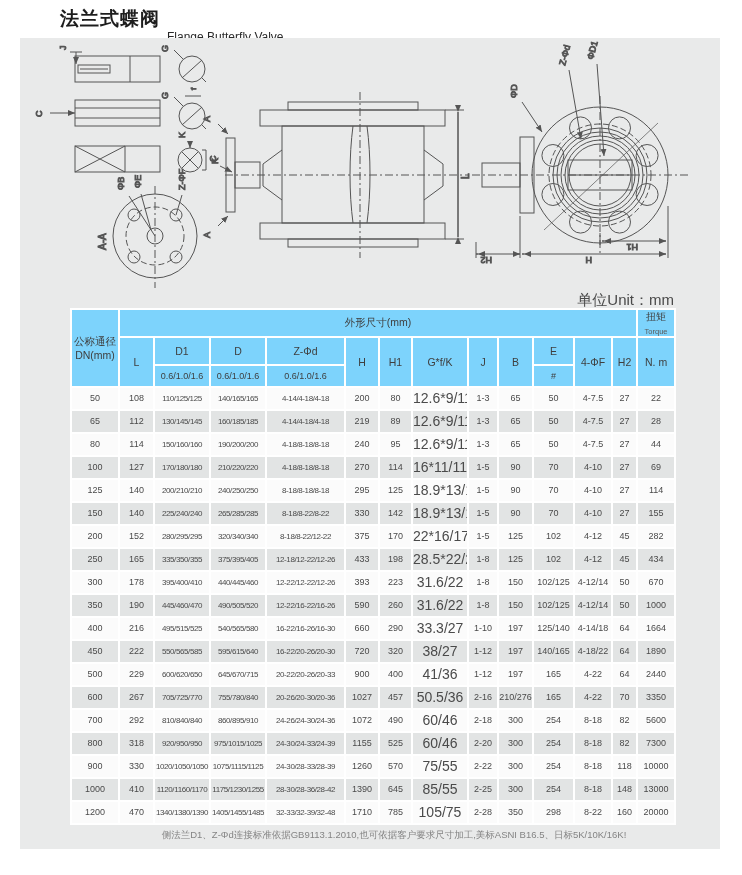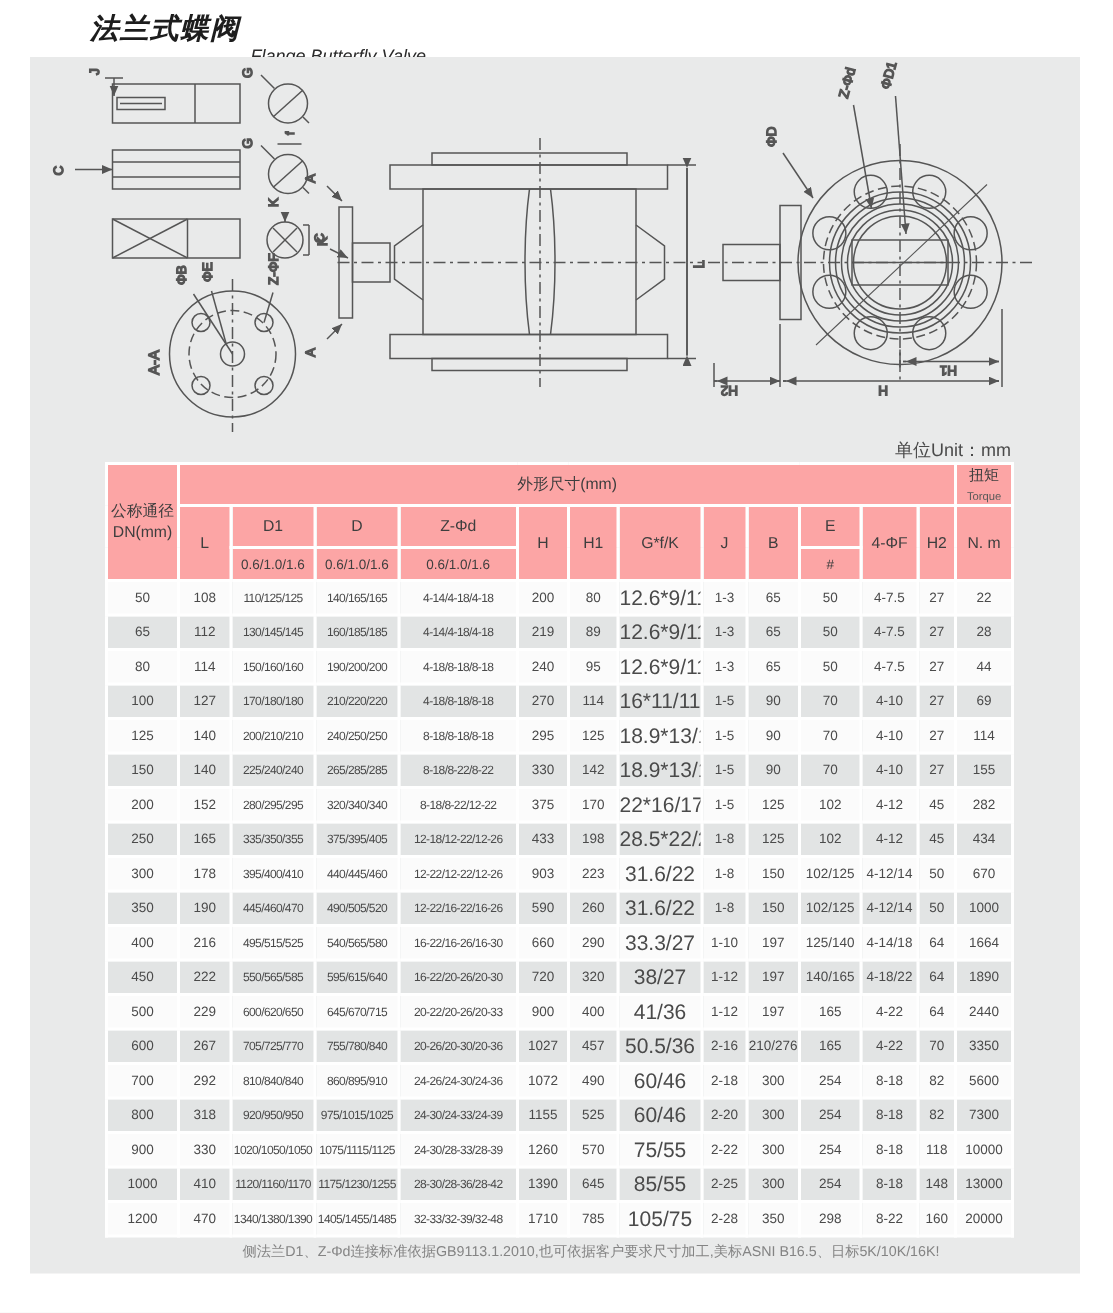--- a/index.html
+++ b/index.html
@@ -1,26 +1,26 @@
 <!DOCTYPE html>
 <html><head>
 <meta charset="utf-8">
 <style>
   html,body{margin:0;padding:0;background:#ffffff;}
   body{width:742px;height:875px;overflow:hidden;font-family:"Liberation Sans","DejaVu Sans",sans-serif;position:relative;}
-  .title-bar{height:38px;display:flex;align-items:center;padding-left:60px;background:#ffffff;font-style:italic;}
+  .title-bar{height:38px;display:flex;align-items:center;padding-left:60px;background:#ffffff;}
   .title-zh{font-size:19px;font-weight:bold;color:#1d1d1d;letter-spacing:1px;}
   .title-en{font-size:12px;color:#2a2a2a;margin-left:7px;margin-top:36px;}
   .panel{position:absolute;left:20px;top:38px;width:700px;background:#e9eaea;padding-bottom:8px;}
   .drawings{width:700px;height:256px;display:block;}
   svg text{font-family:"Liberation Sans","DejaVu Sans",sans-serif;fill:#3c3c3c;}
-  .unit-note{width:604px;margin-left:50px;text-align:right;font-size:12px;color:#4a4a4a;height:14px;line-height:12px;}
+  .unit-note{width:604px;margin-left:50px;text-align:right;font-size:15px;color:#4a4a4a;height:14px;line-height:12px;}
   table.spec{border-collapse:collapse;table-layout:fixed;width:604px;margin-left:50px;}
   table.spec th,table.spec td{border:2px solid #ffffff;text-align:center;vertical-align:middle;overflow:hidden;white-space:nowrap;padding:0;}
-  table.spec thead th{background:#fca5a5;font-weight:normal;color:#3e3e3e;font-size:10.5px;text-align:center;}
+  table.spec thead th{background:#7dd3fc;font-weight:normal;color:#3e3e3e;font-size:10.5px;text-align:center;}
   table.spec thead tr.hr1 th{height:24px;}
   table.spec thead tr.hr2 th{height:26px;}
   table.spec thead tr.hr3 th{height:20px;font-size:9px;}
   .th-dn{font-size:10.5px;line-height:14px;}
   .tq-zh{font-size:10px;}
   .tq-en{font-size:7.5px;color:#5a5a5a;}
   table.spec td{font-size:9px;color:#4a4a4a;height:21px;line-height:21px;}
   table.spec td:nth-child(3),table.spec td:nth-child(4),table.spec td:nth-child(5){font-size:8px;letter-spacing:-0.4px;}
   table.spec td:nth-child(8){font-size:14px;}
   tr.odd td{background:#fbfbfb;}
@@ -368,21 +368,21 @@
           <td>4-12</td>
           <td>45</td>
           <td>434</td>
         </tr>
         <tr class="odd">
           <td>300</td>
           <td>178</td>
           <td>395/400/410</td>
           <td>440/445/460</td>
           <td>12-22/12-22/12-26</td>
-          <td>903</td>
+          <td>393</td>
           <td>223</td>
           <td>31.6/22</td>
           <td>1-8</td>
           <td>150</td>
           <td>102/125</td>
           <td>4-12/14</td>
           <td>50</td>
           <td>670</td>
         </tr>
         <tr class="even">

